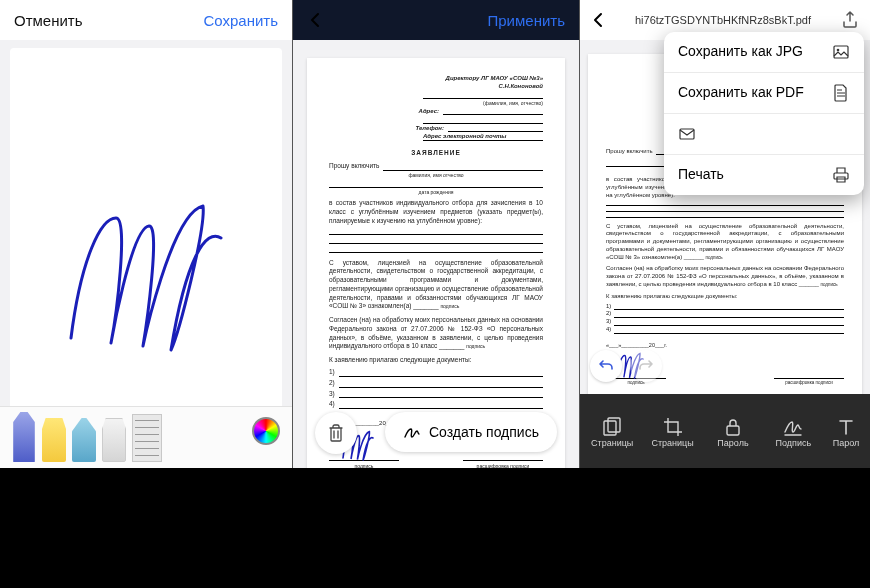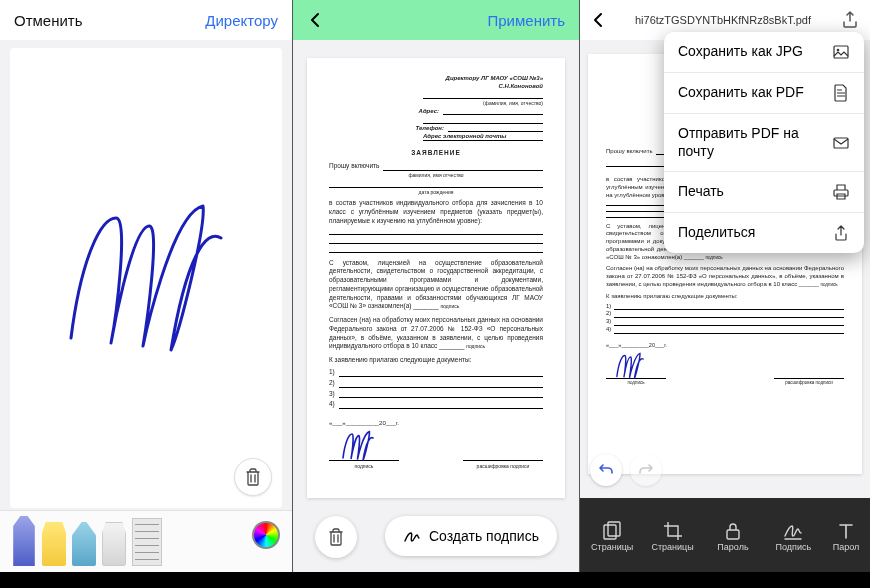--- a/index.html
+++ b/index.html
@@ -1,17 +1,17 @@
 <!DOCTYPE html>
 <html><head>
 <meta charset="utf-8">
 <style>
   *{margin:0;padding:0;box-sizing:border-box;font-family:-apple-system,Helvetica,Arial,sans-serif}
   body{width:870px;height:588px;display:flex;background:#000;overflow:hidden}
-  .panel{height:572px;background:#f2f2f4;position:relative;overflow:hidden}
+  .panel{height:468px;background:#f2f2f4;position:relative;overflow:hidden}
   .p1{width:293px;border-right:1px solid #555}
   .p2{width:287px;border-right:1px solid #555}
   .p3{width:290px}
 
   
   .hdr1{height:40px;display:flex;align-items:center;justify-content:space-between;padding:0 14px;font-size:15px;background:#fff}
   .cancel{color:#111}
   .add{color:#2e6ef0}
   .canvas{margin:8px 10px 0;height:460px;background:#fff;border-radius:4px;position:relative;display:flex;align-items:center;justify-content:center}
   .sig-svg{width:170px;height:160px}
@@ -20,21 +20,21 @@
   .tool{width:24px;height:44px;border-radius:4px 4px 2px 2px;position:relative}
   .t-pen{height:50px;background:linear-gradient(#9aa5e8,#4e5dc8);clip-path:polygon(35% 0,65% 0,95% 20%,95% 100%,5% 100%,5% 20%)}
   .t-hl{background:linear-gradient(#ffe777,#f4c93d);clip-path:polygon(15% 0,85% 0,100% 25%,100% 100%,0 100%,0 25%)}
   .t-pencil{background:linear-gradient(#9ad3e8,#58a6c9);clip-path:polygon(40% 0,60% 0,100% 30%,100% 100%,0 100%,0 30%)}
   .t-eraser{background:linear-gradient(#f3f3f3,#d5d5d5);border:1px solid #ccc;clip-path:polygon(15% 0,85% 0,100% 25%,100% 100%,0 100%,0 25%)}
   .t-ruler{height:48px;width:30px;background:#e8e8e8;border:1px solid #c8c8c8;font-size:4px;overflow:hidden;display:flex;flex-direction:column;justify-content:space-around;padding:2px}
   .t-ruler span{border-top:1px solid #999;height:1px}
   .t-color{width:28px;height:28px;border:2px solid #888;border-radius:50%;align-self:center;margin-left:auto;margin-bottom:8px;background:conic-gradient(red,#ff0,lime,cyan,blue,#f0f,red)}
 
   
-  .hdr2{height:40px;display:flex;align-items:center;justify-content:space-between;padding:0 14px;background:#86efac}
+  .hdr2{height:40px;display:flex;align-items:center;justify-content:space-between;padding:0 14px;background:#0f172a}
   .back{width:16px;height:16px}
   .apply{color:#2e6ef0;font-size:15px}
   .docwrap{padding:18px 14px}
   .doc{background:#fff;height:440px;padding:16px 22px;font-size:6.5px;color:#222;line-height:1.35;font-family:'Times New Roman',serif;position:relative;box-shadow:0 1px 3px rgba(0,0,0,.15)}
   .doc .right{text-align:right;font-size:6px}
   .doc .bold{font-weight:bold;font-style:italic}
   .doc .line{border-bottom:.5px solid #000;height:8px;margin-top:1px}
   .doc .center{text-align:center;font-weight:bold;letter-spacing:1px;margin:8px 0 4px}
   .doc .row{display:flex;gap:4px;align-items:flex-end}
   .doc .row .lbl{white-space:nowrap}
@@ -68,21 +68,21 @@
   .mitem:last-child{border-bottom:none}
   .mitem svg{width:18px;height:18px;flex-shrink:0}
   .mitem span{line-height:1.25}
 </style>
 </head>
 <body>
 
 <div class="panel p1">
   <div class="hdr1">
     <span class="cancel">Отменить</span>
-    <span class="add">Директору</span>
+    <span class="add">Сохранить</span>
   </div>
   <div class="canvas">
     <svg class="sig-svg" viewBox="0 0 170 160">
       <path d="M10,140 C20,60 40,20 55,20 C68,20 55,120 50,145 C50,145 70,30 88,28 C100,27 85,130 82,148 C82,148 110,15 142,8 C145,30 118,135 110,152 C125,60 145,30 160,40" stroke="#1a1fb8" stroke-width="3" fill="none" stroke-linecap="round" stroke-linejoin="round"></path>
     </svg>
     <div class="trash">
       <svg width="16" height="18" viewBox="0 0 16 18">
           <path d="M2 4h12M5 4V2.5A1.5 1.5 0 016.5 1h3A1.5 1.5 0 0111 2.5V4m2 0v12a1 1 0 01-1 1H4a1 1 0 01-1-1V4m3 3v7m4-7v7" stroke="#444" stroke-width="1.3" fill="none" stroke-linecap="round"></path>
         </svg>
     </div>
@@ -214,36 +214,29 @@
           <path d="M2 13l4-4 3 3 3-3 4 4" stroke="#333" stroke-width="1.2" fill="none"></path>
         </svg>
     </div>
     <div class="mitem">
       <span>Сохранить как PDF</span>
       <svg viewBox="0 0 18 18">
           <path d="M4 1h7l3 3v12a1 1 0 01-1 1H4a1 1 0 01-1-1V2a1 1 0 011-1z M5 9h8M5 12h8M5 6h5" stroke="#333" stroke-width="1.2" fill="none"></path>
         </svg>
     </div>
     <div class="mitem">
-      <span>Отправить PDF на почту</span>
       <svg viewBox="0 0 18 18">
           <rect x="2" y="4" width="14" height="10" rx="1" stroke="#333" stroke-width="1.2" fill="none"></rect>
           <path d="M2 5l7 5 7-5" stroke="#333" stroke-width="1.2" fill="none"></path>
         </svg>
     </div>
     <div class="mitem">
       <span>Печать</span>
       <svg viewBox="0 0 18 18">
           <path d="M5 7V2h8v5M5 13h8v3H5zM3 7h12a1 1 0 011 1v4a1 1 0 01-1 1h-2v-2H5v2H3a1 1 0 01-1-1V8a1 1 0 011-1z" stroke="#333" stroke-width="1.2" fill="none"></path>
-        </svg>
-    </div>
-    <div class="mitem">
-      <span>Поделиться</span>
-      <svg viewBox="0 0 18 18">
-          <path d="M9 2v9m0-9L6 5m3-3l3 3M4 10v5a1 1 0 001 1h8a1 1 0 001-1v-5" stroke="#333" stroke-width="1.2" fill="none" stroke-linecap="round"></path>
         </svg>
     </div>
   </div>
 
   <div class="docwrap3">
     <div class="doc3">
       <div style="text-align:right">
         <div style="font-weight:bold;font-style:italic">Директору ЛГ МАОУ «СОШ №3»</div>
         <div style="font-weight:bold;font-style:italic">С.Н.Кононовой</div>
         <div style="border-bottom:.5px solid #000;height:7px;width:110px;margin-left:auto"></div>

